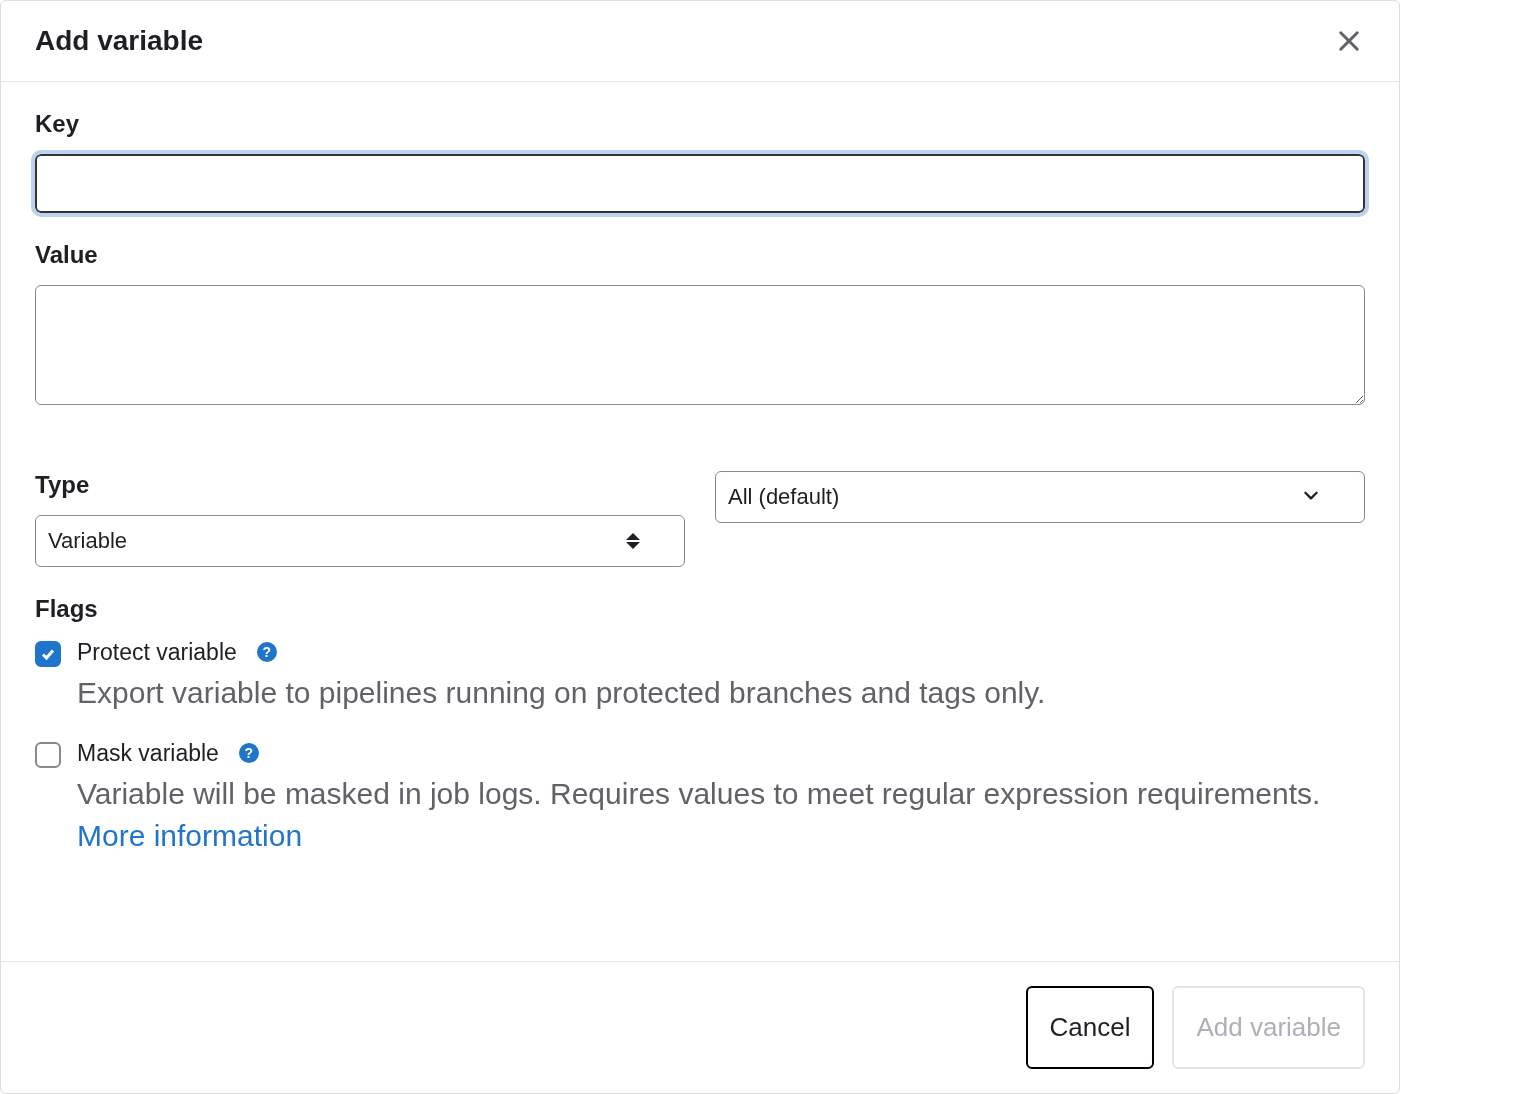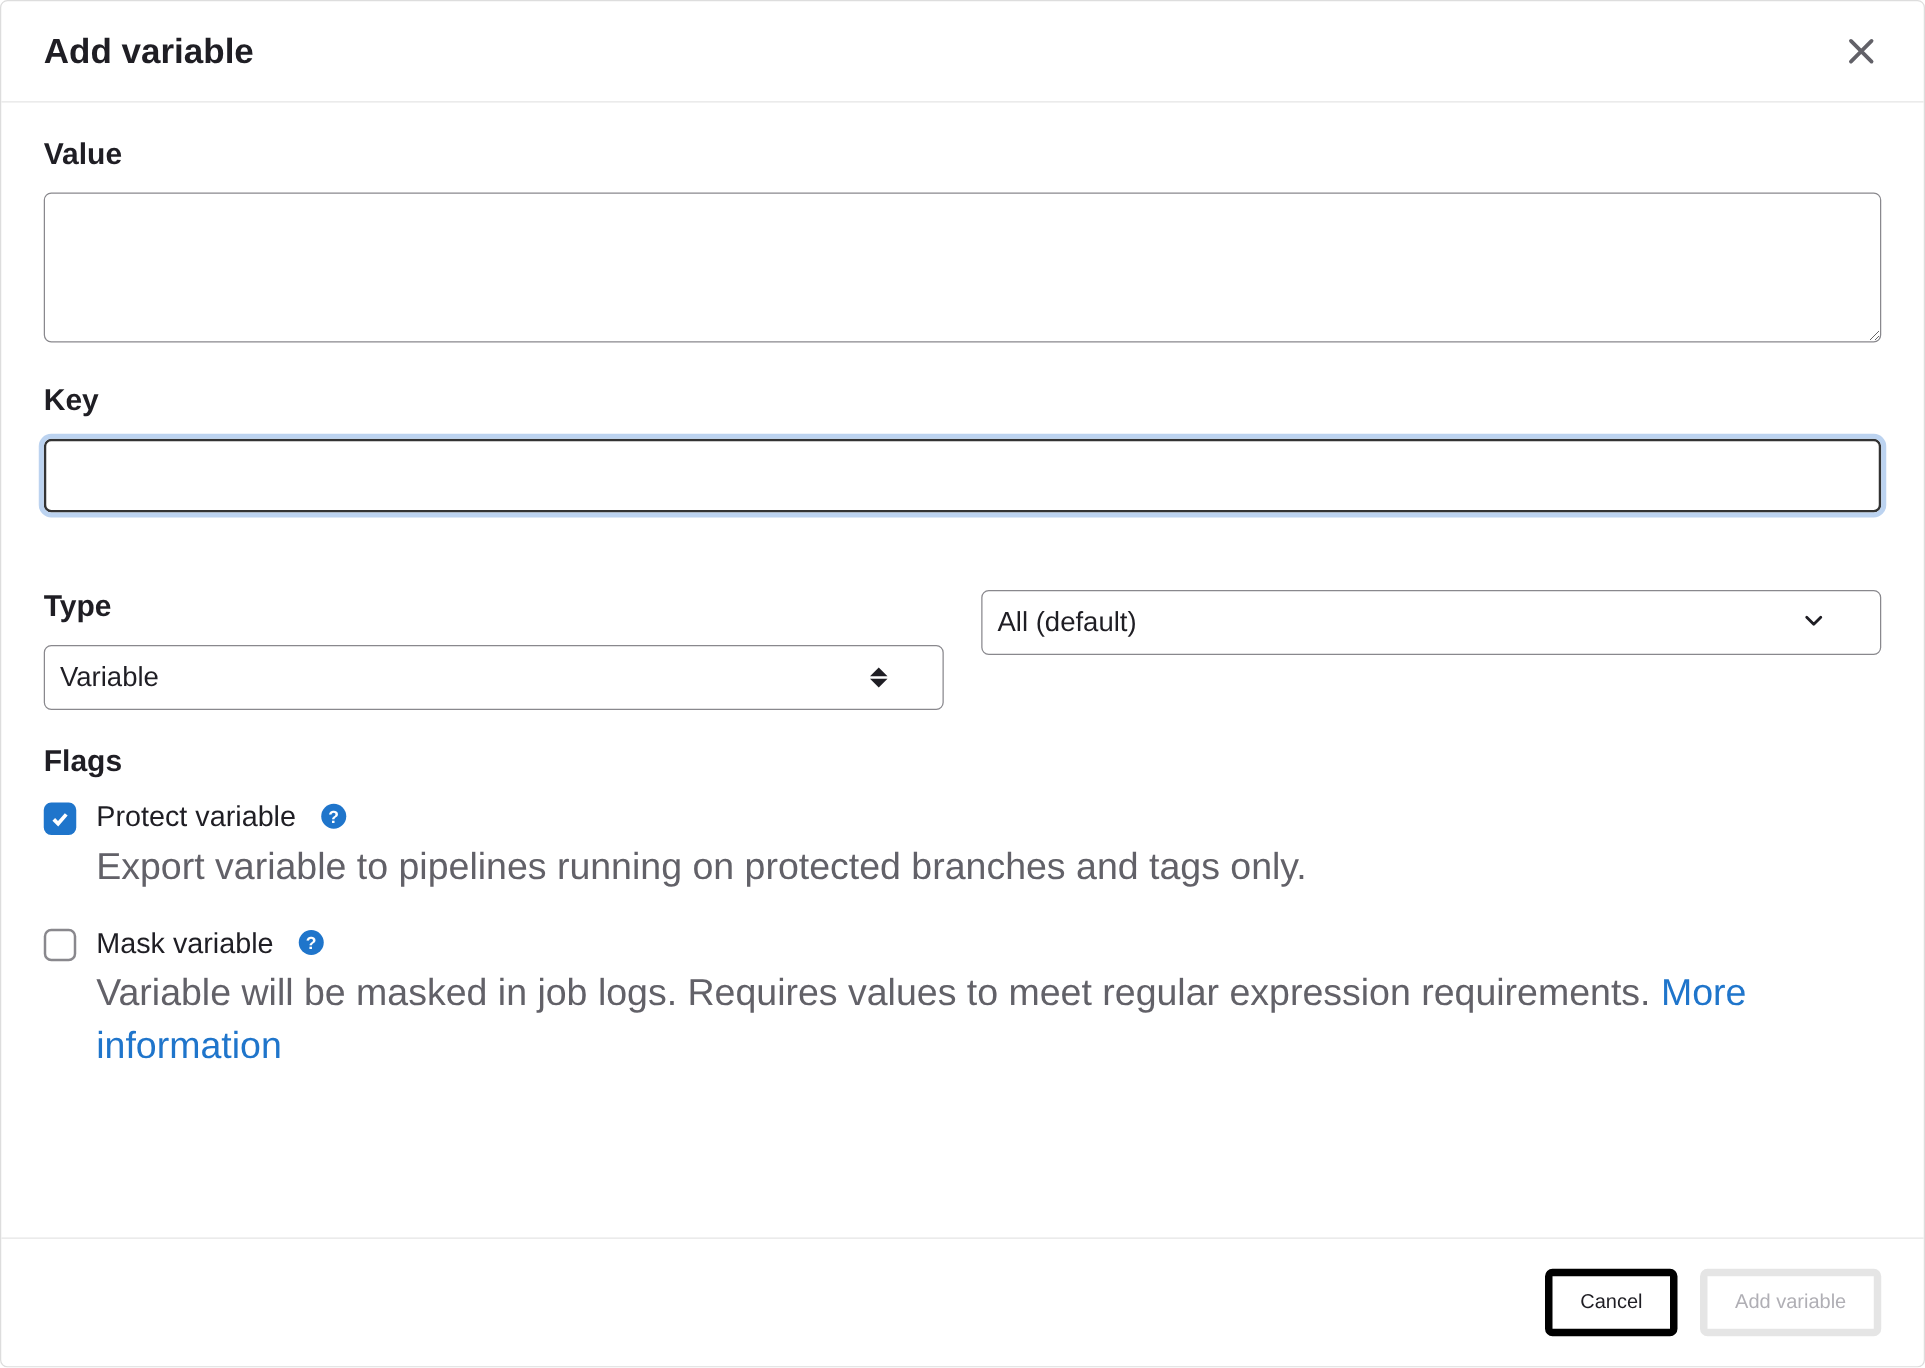--- a/index.html
+++ b/index.html
@@ -5,21 +5,21 @@
 * { box-sizing: border-box; margin: 0; padding: 0; }
 body {
   font-family: -apple-system, BlinkMacSystemFont, "Segoe UI", Helvetica, Arial, sans-serif;
   color: #1f1e24;
   background: #fff;
   width: 1540px;
   height: 1094px;
   position: relative;
 }
 .modal {
-  width: 1540px;
+  width: 1400px;
   height: 1094px;
   display: flex;
   flex-direction: column;
   background: #fff;
   border-radius: 6px;
   border: 1px solid #ddd;
   overflow: hidden;
 }
 .modal-header {
   display: flex;
@@ -184,25 +184,25 @@
 .link { color: #1f75cb; cursor: pointer; }
 
 .modal-footer {
   border-top: 1px solid #e5e5e5;
   padding: 24px 34px;
   display: flex;
   justify-content: flex-end;
   gap: 18px;
 }
 .btn {
-  font-size: 16px;
-  padding: 12px 22px;
+  font-size: 26px;
+  padding: 24px 22px;
   border-radius: 6px;
   cursor: pointer;
-  border: 6px solid #000000;
+  border: 2px solid #000000;
   background: #fff;
   color: #1f1e24;
 }
 .btn.disabled {
   color: #b0afb5;
   border-color: #e5e5e5;
   cursor: not-allowed;
 }
 </style>
 </head>
@@ -217,27 +217,27 @@
         <svg viewBox="0 0 16 16">
             <path d="M2 2 L14 14 M14 2 L2 14" stroke="currentColor" stroke-width="2.2" stroke-linecap="round"></path>
           </svg>
       </span>
     </button>
   </div>
 
   <div class="modal-body">
 
     <div class="form-group">
+      <label class="form-label">Key</label>
+      <input class="text-input focused" type="text" value="" style="">
+    </div>
+
+    <div class="form-group">
       <label class="form-label">Value</label>
       <textarea class="textarea-input" style=""></textarea>
-    </div>
-
-    <div class="form-group">
-      <label class="form-label">Key</label>
-      <input class="text-input focused" type="text" value="" style="">
     </div>
 
     <div class="row">
       <div class="col">
         <label class="form-label">Type</label>
         <div class="select-wrap">
           <button class="select-btn">
             <span>Variable</span>
             <span class="select-caret-double"></span>
           </button>

